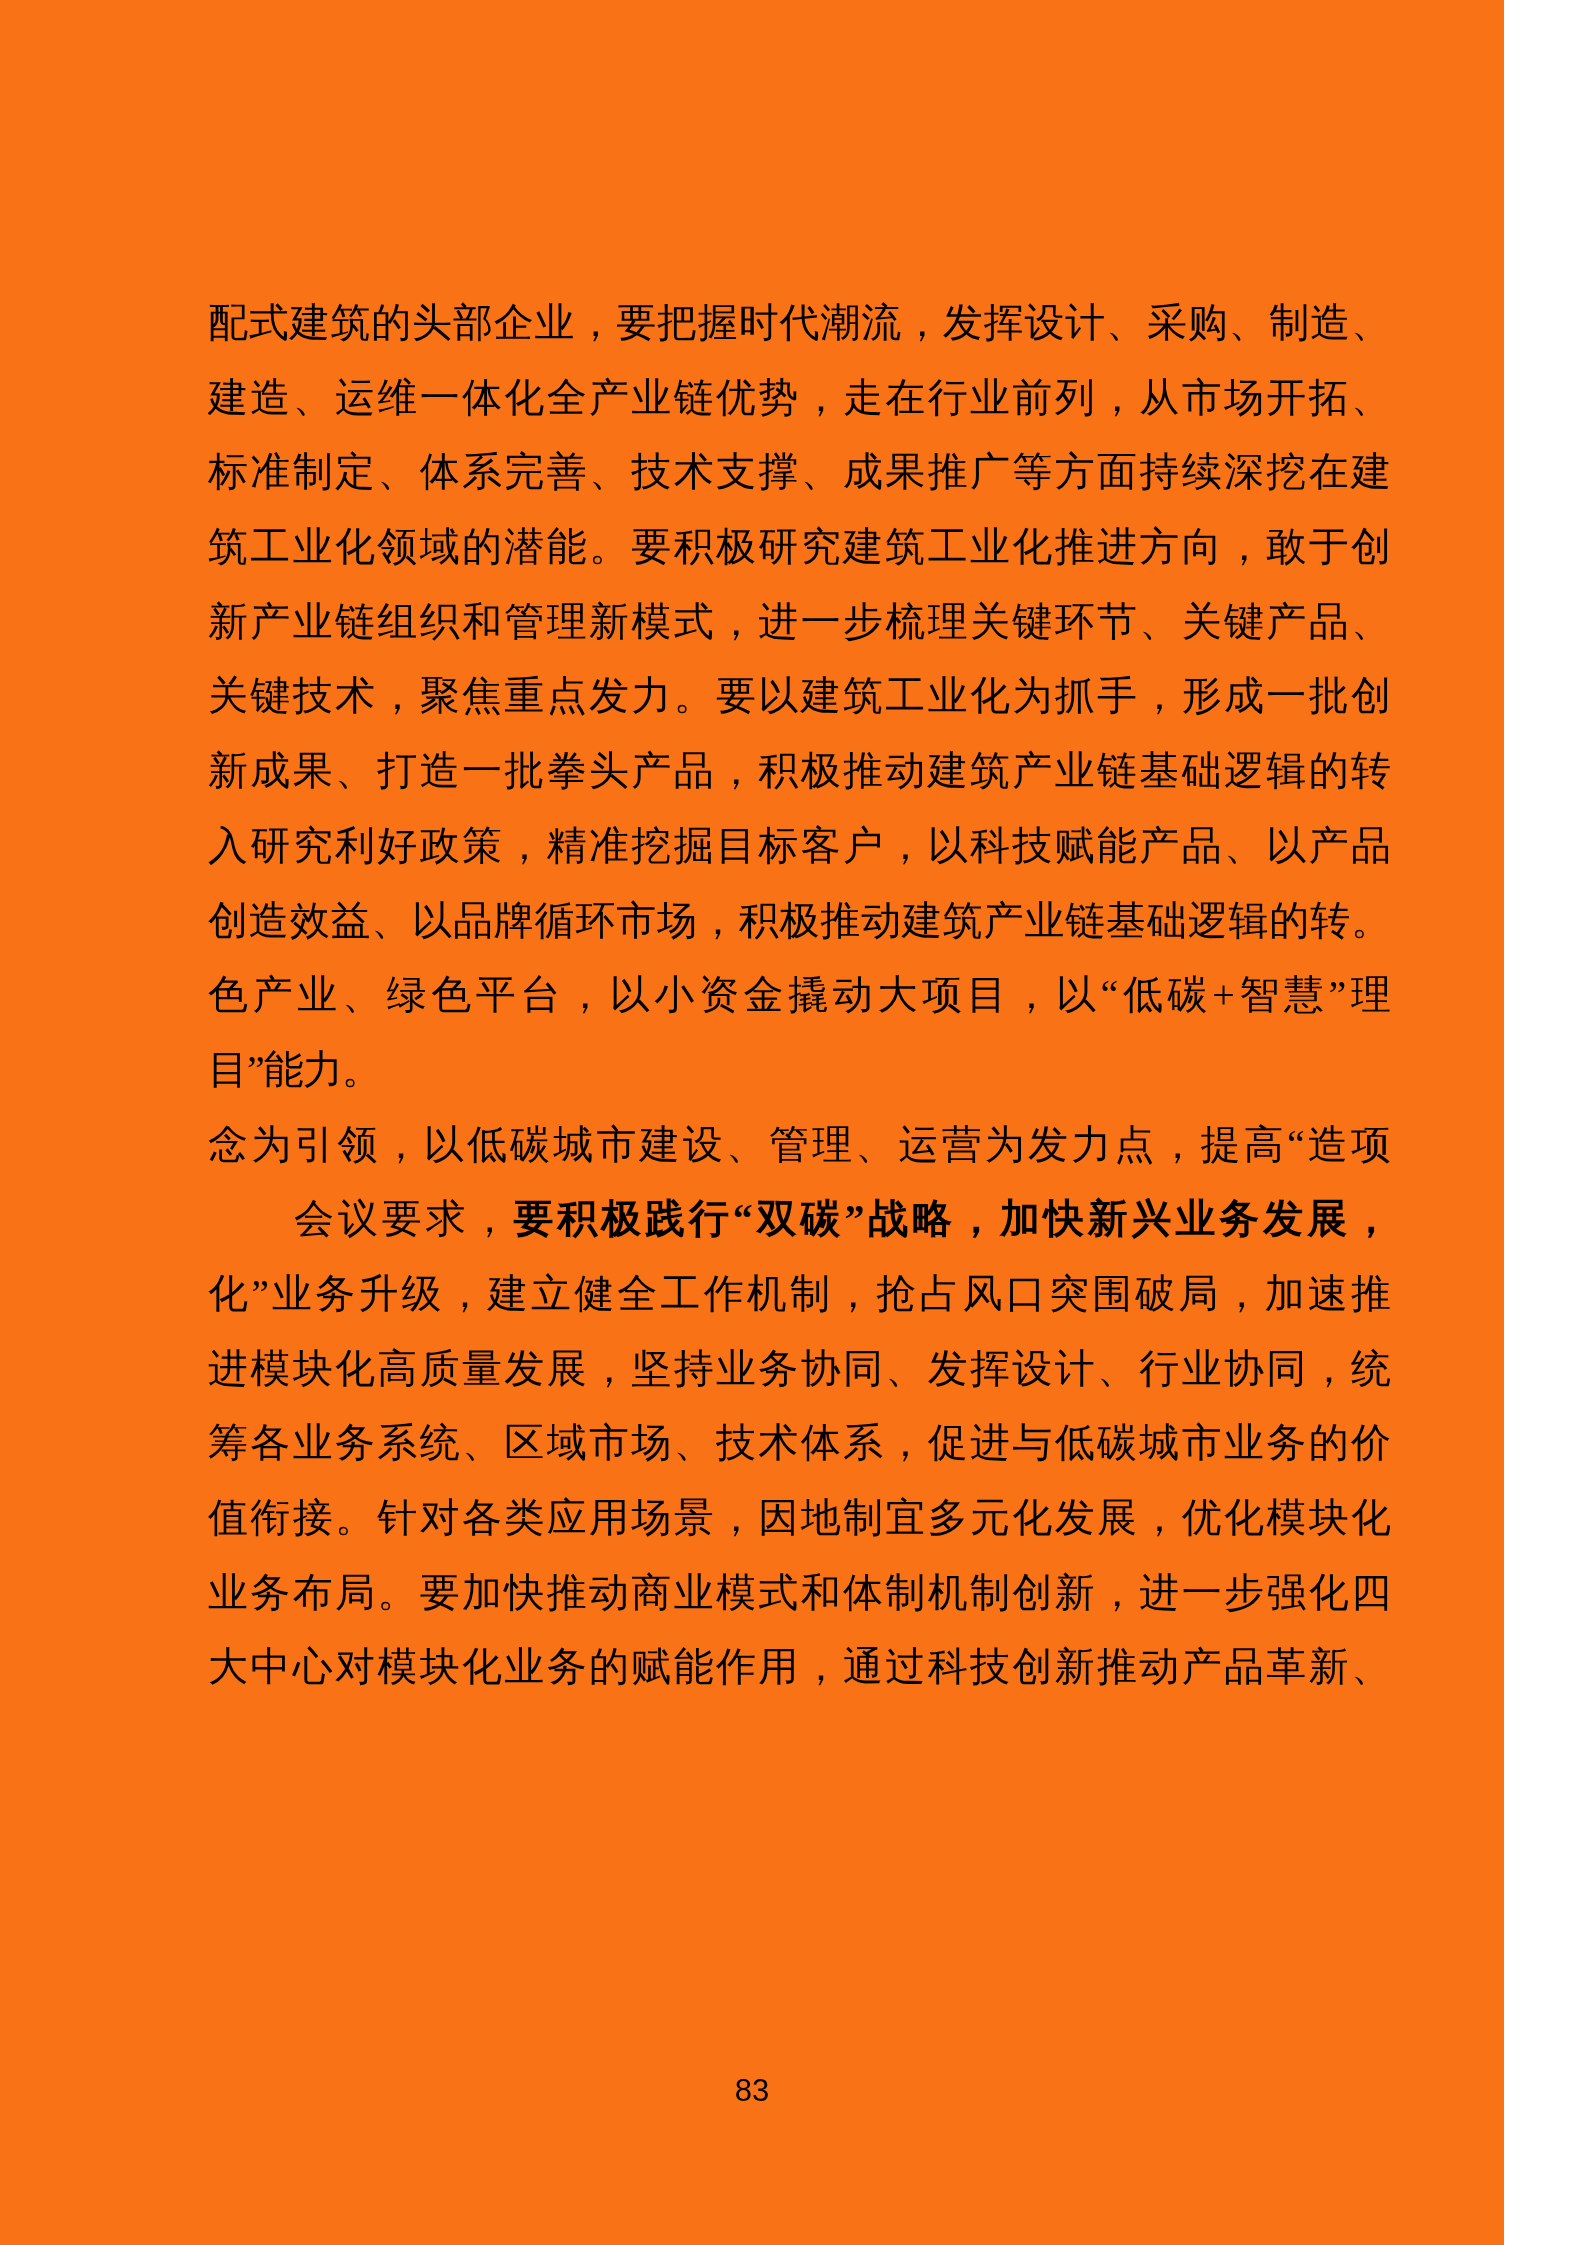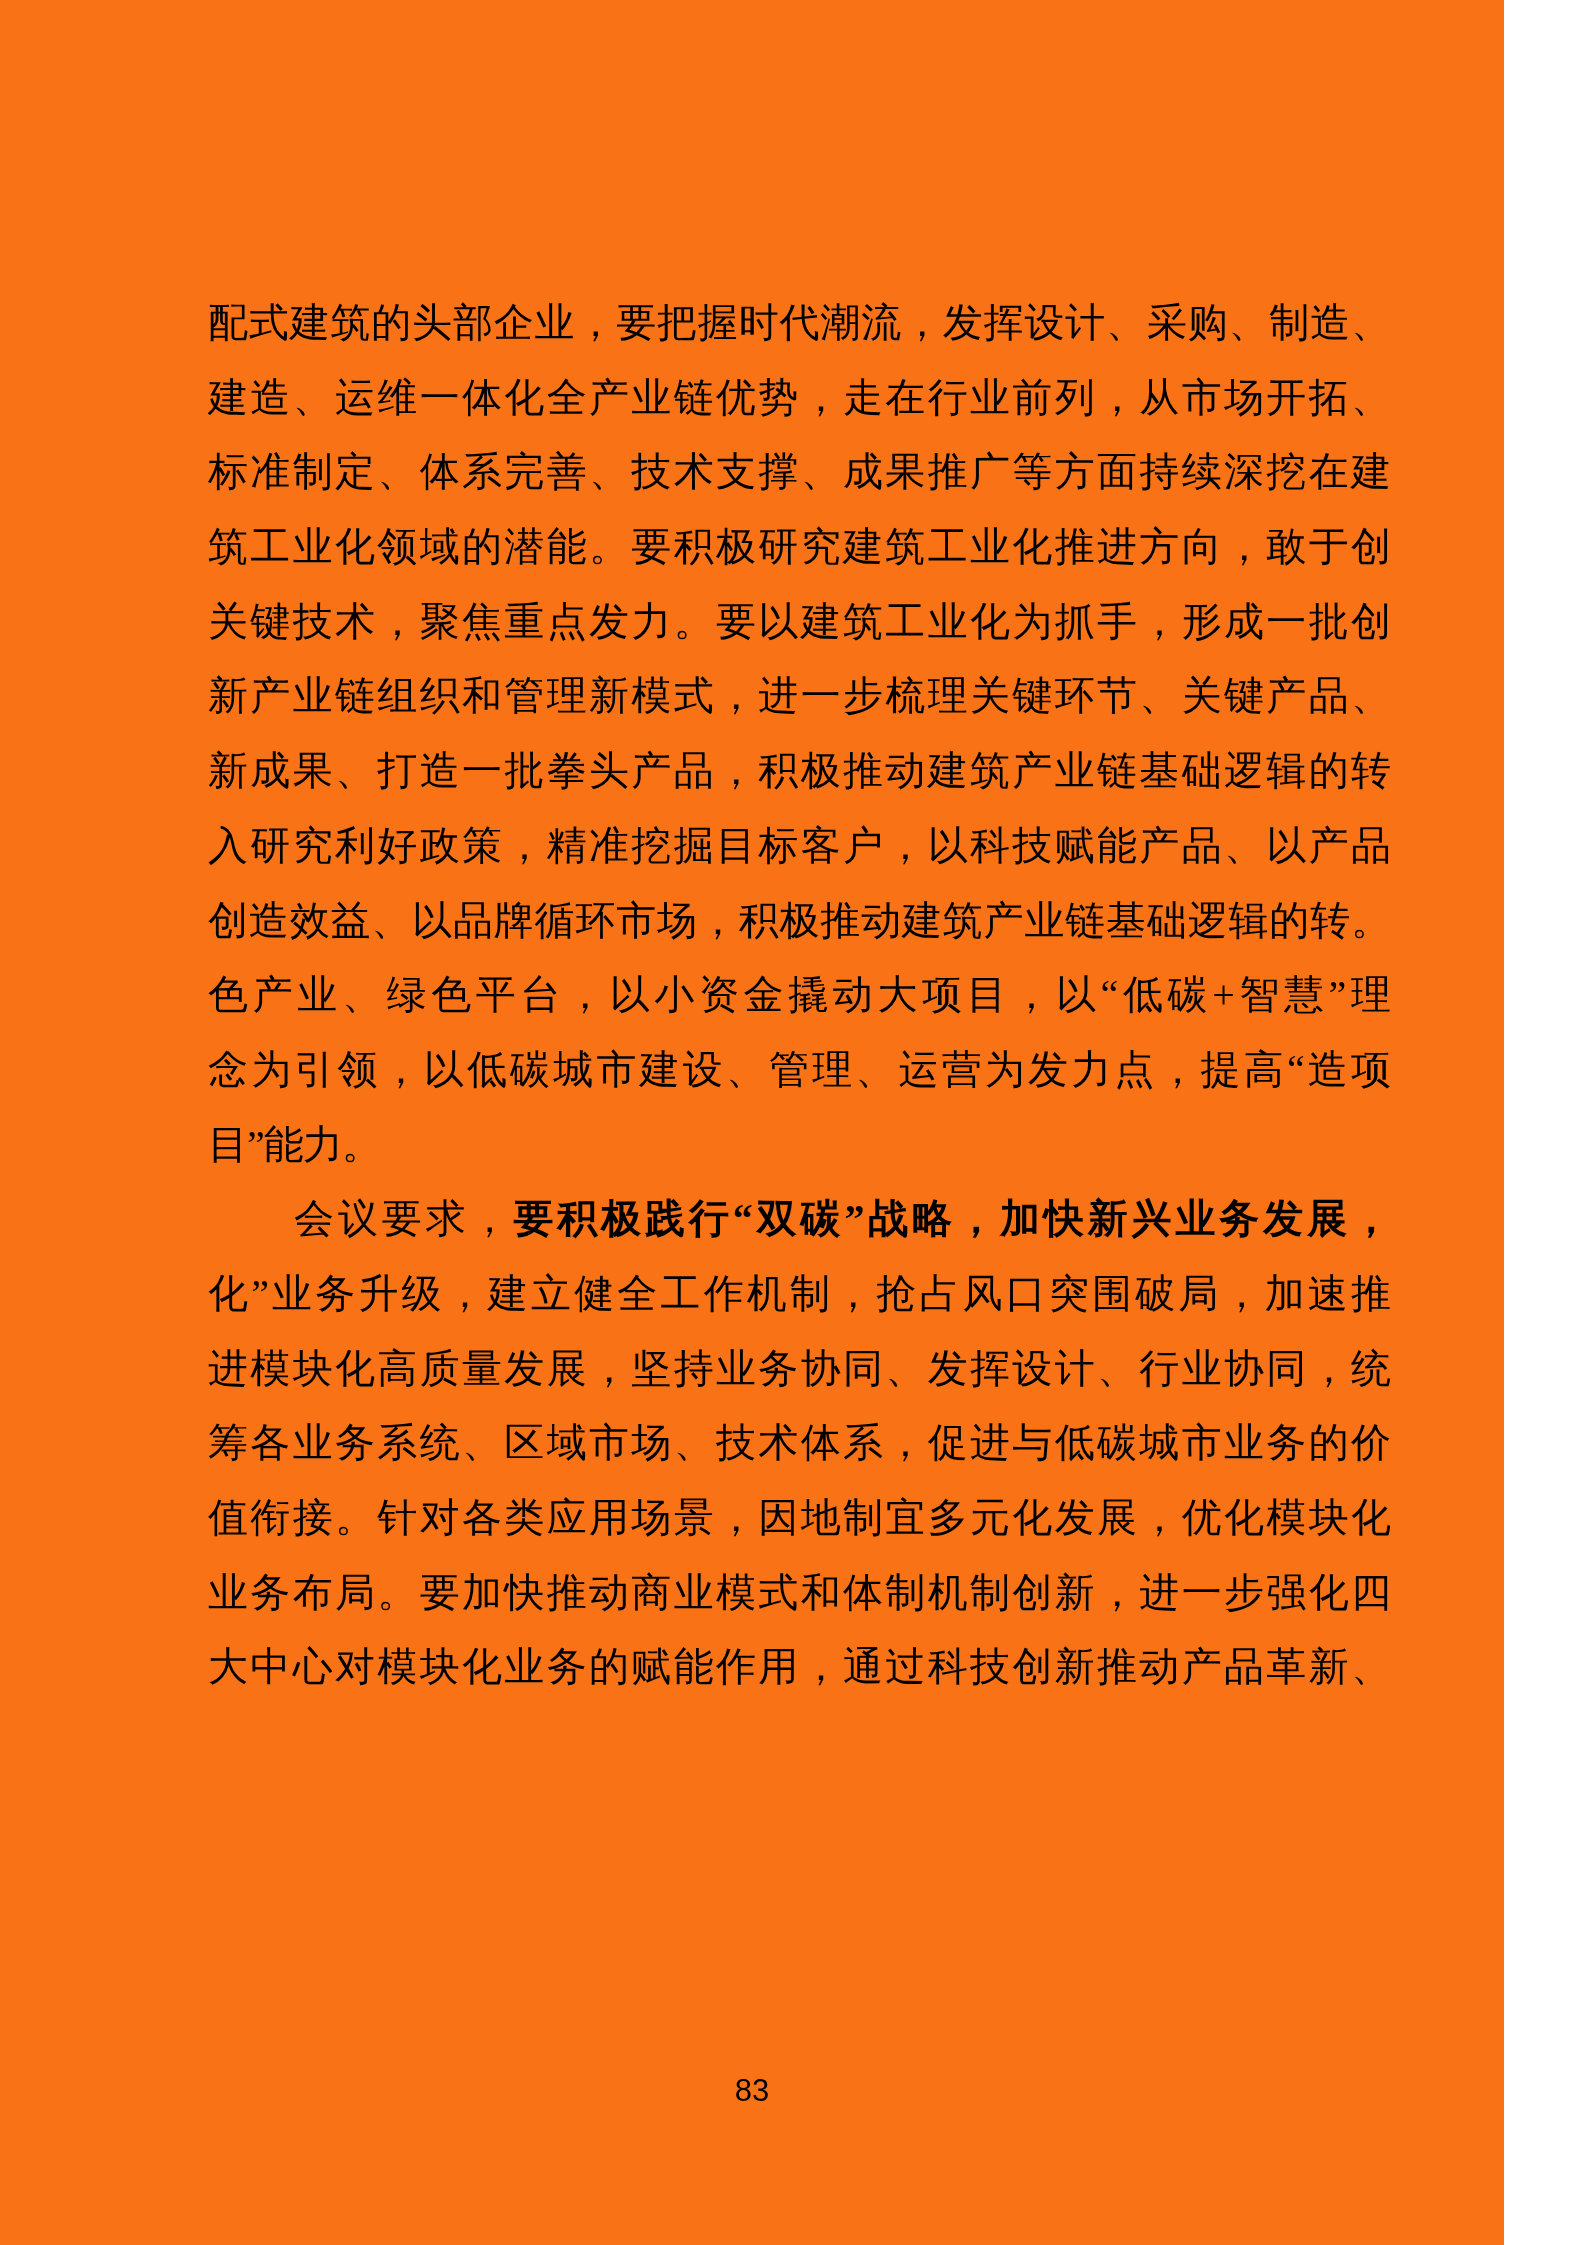--- a/index.html
+++ b/index.html
@@ -57,28 +57,28 @@
 </style>
 </head>
 <body>
 
 <div class="page">
   <main class="text-block" id="text-block">
       <div class="line"><span class="run">配式建筑的头部企业，要把握时代潮流，发挥设计、采购、制造、</span></div>
       <div class="line"><span class="run">建造、运维一体化全产业链优势，走在行业前列，从市场开拓、</span></div>
       <div class="line"><span class="run">标准制定、体系完善、技术支撑、成果推广等方面持续深挖在建</span></div>
       <div class="line"><span class="run">筑工业化领域的潜能。要积极研究建筑工业化推进方向，敢于创</span></div>
+      <div class="line"><span class="run">新产业链组织和管理新模式，进一步梳理关键环节、关键产品、</span></div>
       <div class="line"><span class="run">关键技术，聚焦重点发力。要以建筑工业化为抓手，形成一批创</span></div>
-      <div class="line"><span class="run">新产业链组织和管理新模式，进一步梳理关键环节、关键产品、</span></div>
       <div class="line"><span class="run">新成果、打造一批拳头产品，积极推动建筑产业链基础逻辑的转</span></div>
       <div class="line"><span class="run">入研究利好政策，精准挖掘目标客户，以科技赋能产品、以产品</span></div>
       <div class="line"><span class="run">创造效益、以品牌循环市场，积极推动建筑产业链基础逻辑的转。</span></div>
       <div class="line"><span class="run">色产业、绿色平台，以小资金撬动大项目，以“低碳+智慧”理</span></div>
+      <div class="line no-fill"><span class="run">目”能力。</span></div>
       <div class="line"><span class="run">念为引领，以低碳城市建设、管理、运营为发力点，提高“造项</span></div>
-      <div class="line no-fill"><span class="run">目”能力。</span></div>
       <div class="line indent"><span class="run">会议要求，</span><span class="run bold">要积极践行“双碳”战略，加快新兴业务发展，</span></div>
       <div class="line"><span class="run">化”业务升级，建立健全工作机制，抢占风口突围破局，加速推</span></div>
       <div class="line"><span class="run">进模块化高质量发展，坚持业务协同、发挥设计、行业协同，统</span></div>
       <div class="line"><span class="run">筹各业务系统、区域市场、技术体系，促进与低碳城市业务的价</span></div>
       <div class="line"><span class="run">值衔接。针对各类应用场景，因地制宜多元化发展，优化模块化</span></div>
       <div class="line"><span class="run">业务布局。要加快推动商业模式和体制机制创新，进一步强化四</span></div>
       <div class="line"><span class="run">大中心对模块化业务的赋能作用，通过科技创新推动产品革新、</span></div>
     </main>
   <footer class="page-footer">
     <span>83</span>

